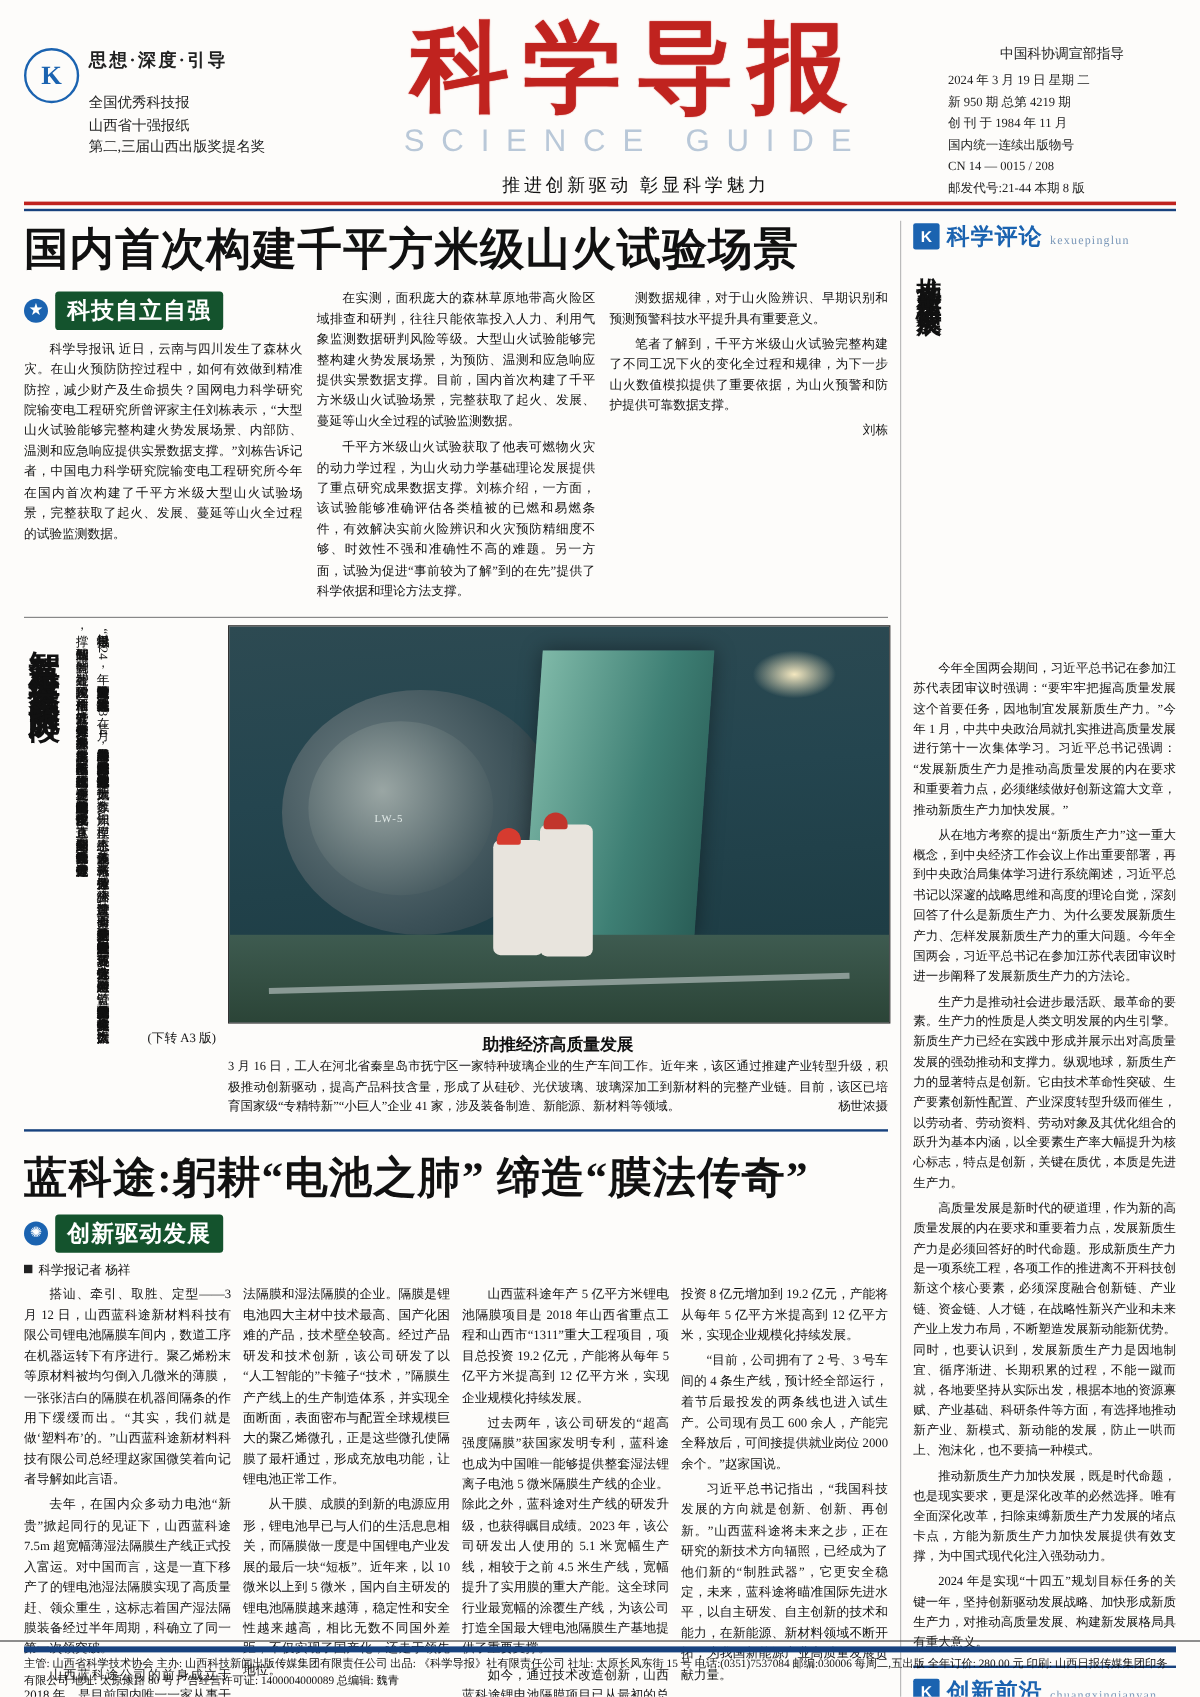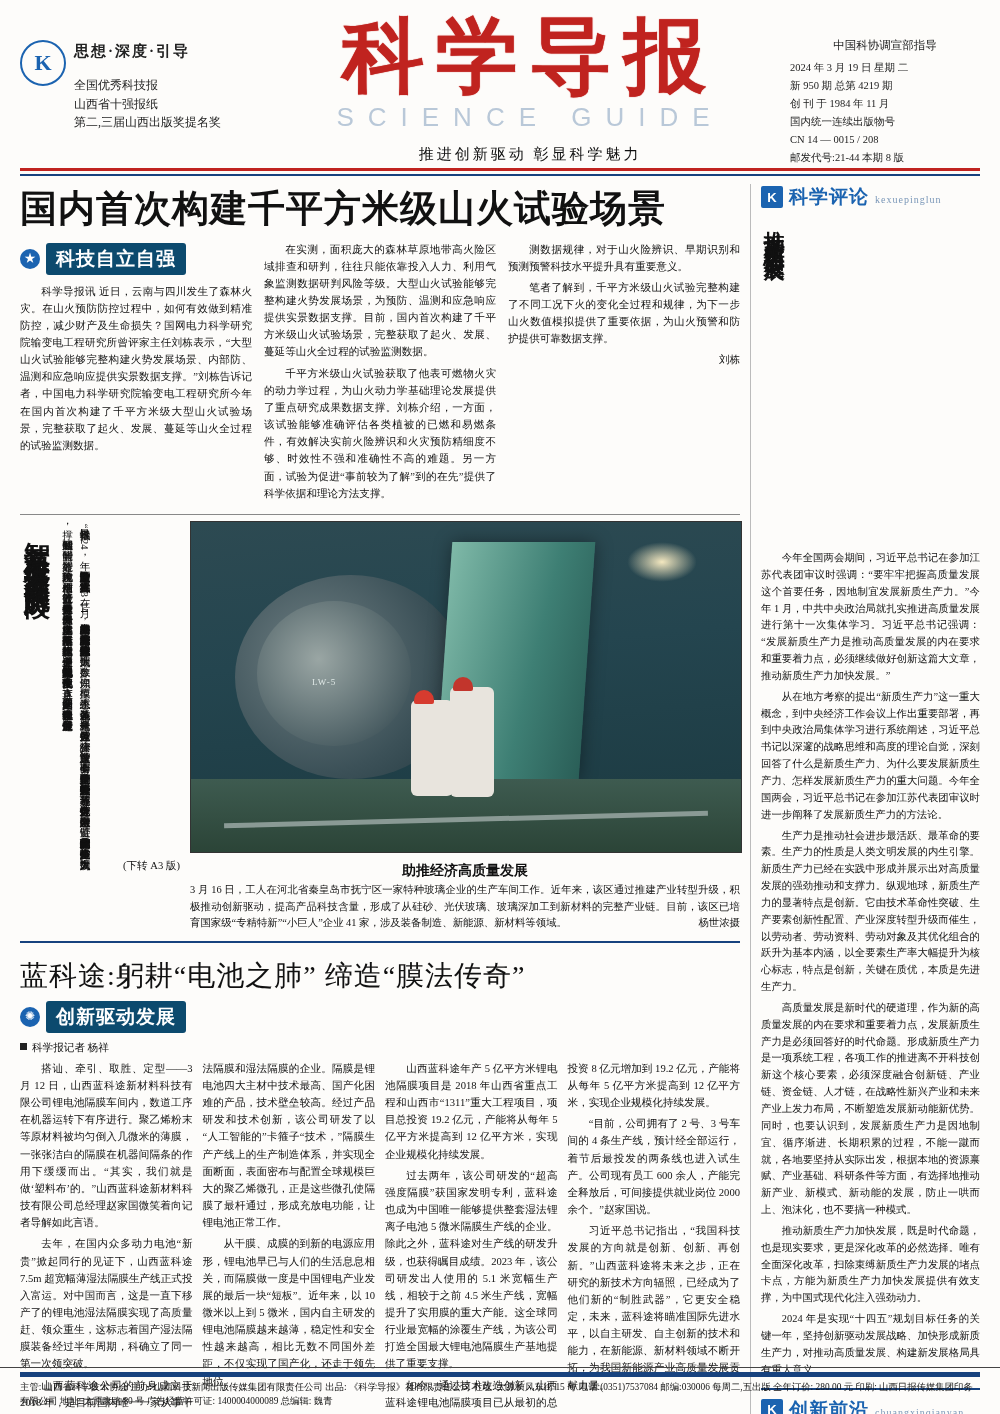--- a/index.html
+++ b/index.html
@@ -30,21 +30,21 @@
   .mh-right .head{text-align:center;font-size:11.5px;margin-bottom:3px;}
   .rule-red{height:3px;background:#c0231f;margin:4px 0 0 0;}
   .rule-blue{height:2px;background:#17427e;margin-top:3px;}
 
   
   .cols{display:flex;gap:10px;margin-top:8px;}
   .col-main{width:720px;}
   .col-right{width:230px;border-left:1px solid #bbb;padding-left:10px;}
 
   h1.headline{font-size:37px;font-weight:bold;letter-spacing:1px;margin:4px 0 10px 0;line-height:1.15;}
-  .kicker{display:inline-block;background:#0c4a6e;color:#fff;font-size:19px;font-weight:bold;
+  .kicker{display:inline-block;background:#14532d;color:#fff;font-size:19px;font-weight:bold;
     padding:3px 10px;border-radius:3px;letter-spacing:1px;}
   .kicker-wrap{display:flex;align-items:center;gap:6px;margin:2px 0 8px 0;}
   .kicker-dot{width:20px;height:20px;border-radius:50%;background:#1b63b0;color:#fff;font-size:12px;
     display:flex;align-items:center;justify-content:center;}
 
   .body-text{font-size:10.6px;line-height:1.62;text-align:justify;color:#111;}
   .body-text p{margin:0 0 4px 0;text-indent:2em;}
   .c4{column-count:4;column-gap:10px;}
 
   .sig{text-align:right;font-size:10.5px;margin-top:2px;}
@@ -72,21 +72,21 @@
   .photo .rail{position:absolute;left:6%;bottom:9%;width:88%;height:5px;background:#8a9a95;transform:rotate(-1.5deg);}
   .photo .lamp{position:absolute;right:8%;top:6%;width:70px;height:40px;background:radial-gradient(ellipse at center,#f4e8c0,rgba(244,232,192,0) 70%);}
   .photo .lwq{position:absolute;left:22%;top:47%;color:#dfe8e6;font-size:9px;letter-spacing:1px;}
   .caption{font-size:14px;text-align:center;margin-top:5px;font-weight:bold;}
   .photo-credit{font-size:10.4px;line-height:1.6;text-align:justify;}
 
   
   .hr-thin{border-top:1px solid #888;margin:8px 0 6px 0;}
   .hr-thick{border-top:2px solid #17427e;margin:9px 0 7px 0;}
 
-  h2.sec{font-size:28px;font-weight:normal;letter-spacing:1px;margin:14px 0 6px 0;}
+  h2.sec{font-size:36px;font-weight:bold;letter-spacing:1px;margin:14px 0 6px 0;}
   h2.sec .q{color:#111;}
   .byline{font-size:10.6px;margin:3px 0 5px 0;}
   .byline .sq{display:inline-block;width:7px;height:7px;background:#222;margin-right:5px;vertical-align:1px;}
 
   
   .rc-head{display:flex;align-items:center;gap:6px;margin-bottom:4px;}
   .rc-badge{width:22px;height:22px;background:#1b63b0;color:#fff;display:flex;align-items:center;justify-content:center;
     font-size:13px;font-weight:bold;border-radius:2px;font-family:"Liberation Sans",sans-serif;}
   .rc-title{font-size:19px;font-weight:bold;color:#1b63b0;letter-spacing:1px;}
   .rc-pinyin{font-size:10px;color:#7a97b8;letter-spacing:1px;margin-left:2px;}

